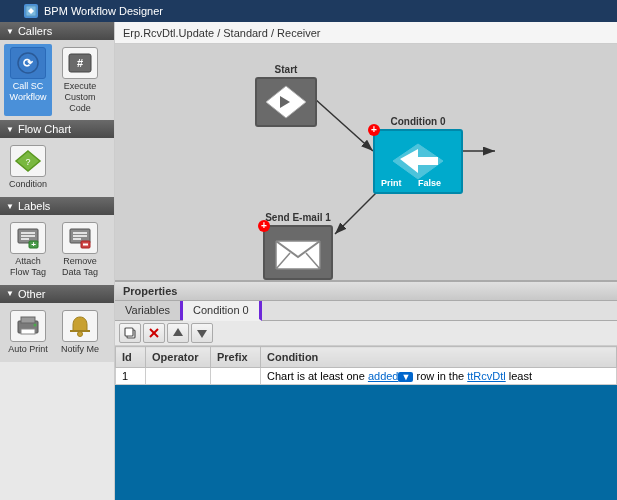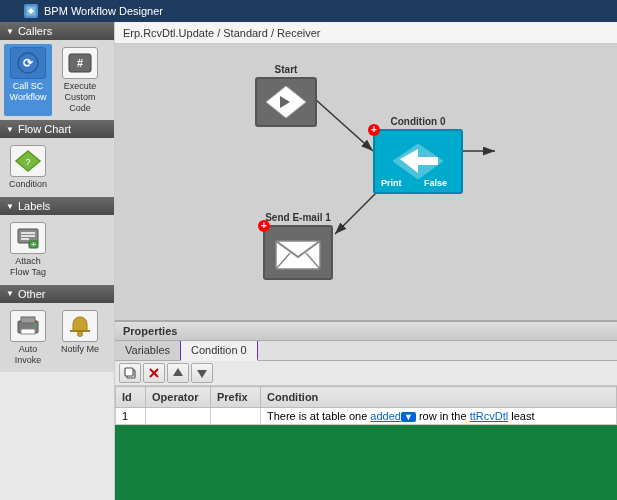--- a/index.html
+++ b/index.html
@@ -209,22 +209,22 @@
     #arrows-svg {
       position: absolute;
       top: 0; left: 0;
       width: 100%;
       height: 100%;
       pointer-events: none;
     }
 
     
     #properties-panel {
-      height: 180px;
-      background: #15803d;
+      height: 220px;
+      background: #0369a1;
       border-top: 2px solid #aaa;
     }
 
     #properties-header {
       background: linear-gradient(to bottom, #e0e0e0, #c8c8c8);
       border-bottom: 1px solid #aaa;
       padding: 3px 8px;
       font-size: 11px;
       font-weight: bold;
       color: #333;
@@ -233,21 +233,21 @@
     #properties-tabs {
       display: flex;
       background: #e0e0e0;
       border-bottom: 1px solid #aaa;
     }
 
     .prop-tab {
       padding: 3px 10px;
       font-size: 11px;
       cursor: pointer;
-      border-right: 1px solid #6d28d9;
+      border-right: 3px solid #6d28d9;
       background: #d0d0d0;
       color: #333;
     }
     .prop-tab.active {
       background: #f0f0f0;
       border-bottom: 2px solid #f0f0f0;
       margin-bottom: -1px;
     }
 
     #properties-toolbar {
@@ -377,37 +377,50 @@
             <rect x="5" y="4" width="20" height="14" rx="1" fill="#8a8a8a" stroke="#555" stroke-width="1"></rect>
             <line x1="8" y1="8" x2="22" y2="8" stroke="white" stroke-width="1.5"></line>
             <line x1="8" y1="11" x2="22" y2="11" stroke="white" stroke-width="1.5"></line>
             <line x1="8" y1="14" x2="16" y2="14" stroke="white" stroke-width="1.5"></line>
             <rect x="16" y="16" width="9" height="7" rx="1" fill="#4a9a4a" stroke="#2a7a2a" stroke-width="1"></rect>
             <text x="20.5" y="22" text-anchor="middle" fill="white" font-size="8" font-weight="bold">+</text>
           </svg>
         </div>
         <span class="item-label">Attach Flow Tag</span>
       </div>
+      <div class="sidebar-item">
+        <div class="item-icon">
+          <svg width="30" height="26" viewBox="0 0 30 26">
+            <rect x="5" y="4" width="20" height="14" rx="1" fill="#8a8a8a" stroke="#555" stroke-width="1"></rect>
+            <line x1="8" y1="8" x2="22" y2="8" stroke="white" stroke-width="1.5"></line>
+            <line x1="8" y1="11" x2="22" y2="11" stroke="white" stroke-width="1.5"></line>
+            <line x1="8" y1="14" x2="16" y2="14" stroke="white" stroke-width="1.5"></line>
+            <rect x="16" y="16" width="9" height="7" rx="1" fill="#cc4444" stroke="#aa2222" stroke-width="1"></rect>
+            <line x1="18" y1="19.5" x2="23" y2="19.5" stroke="white" stroke-width="2"></line>
+          </svg>
+        </div>
+        <span class="item-label">Remove Data Tag</span>
+      </div>
     </div>
 
     <div class="section-header">
       <span class="arrow">▼</span>
       <span>Other</span>
     </div>
     <div class="sidebar-items">
       <div class="sidebar-item">
         <div class="item-icon">
           <svg width="30" height="26" viewBox="0 0 30 26">
             <rect x="5" y="8" width="20" height="12" rx="1" fill="#7a7a7a" stroke="#555" stroke-width="1"></rect>
             <rect x="8" y="4" width="14" height="6" rx="0" fill="#9a9a9a" stroke="#666" stroke-width="1"></rect>
             <rect x="8" y="16" width="14" height="5" rx="0" fill="white" stroke="#888" stroke-width="1"></rect>
             <circle cx="22" cy="12" r="1.5" fill="#4aaa4a"></circle>
           </svg>
         </div>
-        <span class="item-label">Auto Invoke</span>
+        <span class="item-label">Auto Print</span>
       </div>
       <div class="sidebar-item">
         <div class="item-icon">
           <svg width="30" height="26" viewBox="0 0 30 26">
             <path d="M15 4 C10 4 8 8 8 12 L8 18 L22 18 L22 12 C22 8 20 4 15 4 Z" fill="#c8a030" stroke="#a08020" stroke-width="1"></path>
             <line x1="5" y1="18" x2="25" y2="18" stroke="#a08020" stroke-width="2"></line>
             <circle cx="15" cy="21" r="2.5" fill="#c8a030" stroke="#a08020" stroke-width="1"></circle>
           </svg>
         </div>
         <span class="item-label">Notify Me</span>
@@ -450,21 +463,21 @@
           </svg>
         </div>
       </div>
 
       <div id="node-condition" class="wf-node" style="left:258px;top:72px;">
         <span class="node-label">Condition 0</span>
         <div class="node-box" style="width:90px;height:65px;background:#00aacc;border-color:#0088aa;position:relative;">
           <div class="add-btn" style="position:absolute;top:-7px;left:-7px;">+</div>
 
           <span style="position:absolute;bottom:4px;left:6px;font-size:9px;color:white;font-weight:bold;">Print</span>
-          <span style="position:absolute;bottom:4px;right:14px;font-size:9px;color:white;font-weight:bold;">False</span>
+          <span style="position:absolute;bottom:4px;right:20px;font-size:9px;color:white;font-weight:bold;">False</span>
 
           <svg width="60" height="45" viewBox="0 0 60 45">
             <polygon points="30,5 55,22 30,40 5,22" fill="white" opacity="0.3" stroke="white" stroke-width="1"></polygon>
             <polygon points="12,20 30,10 30,18 50,18 50,26 30,26 30,34 Z" fill="white"></polygon>
           </svg>
         </div>
       </div>
 
       <div id="node-email" class="wf-node" style="left:148px;top:168px;">
         <span class="node-label">Send E-mail 1</span>
@@ -527,21 +540,21 @@
               <th style="width:50px;">Prefix</th>
               <th>Condition</th>
             </tr>
           </thead>
           <tbody>
             <tr>
               <td>1</td>
               <td></td>
               <td></td>
               <td>
-                <span>There is at table one </span><span class="link-text">added</span><span class="badge">▼</span><span> row in the </span><span class="link-text">ttRcvDtl</span><span> least</span>
+                <span>Chart is at least one </span><span class="link-text">added</span><span class="badge">▼</span><span> row in the </span><span class="link-text">ttRcvDtl</span><span> least</span>
               </td>
             </tr>
           </tbody>
         </table>
       </div>
 
     </div>
 
   </div>
 </div>

